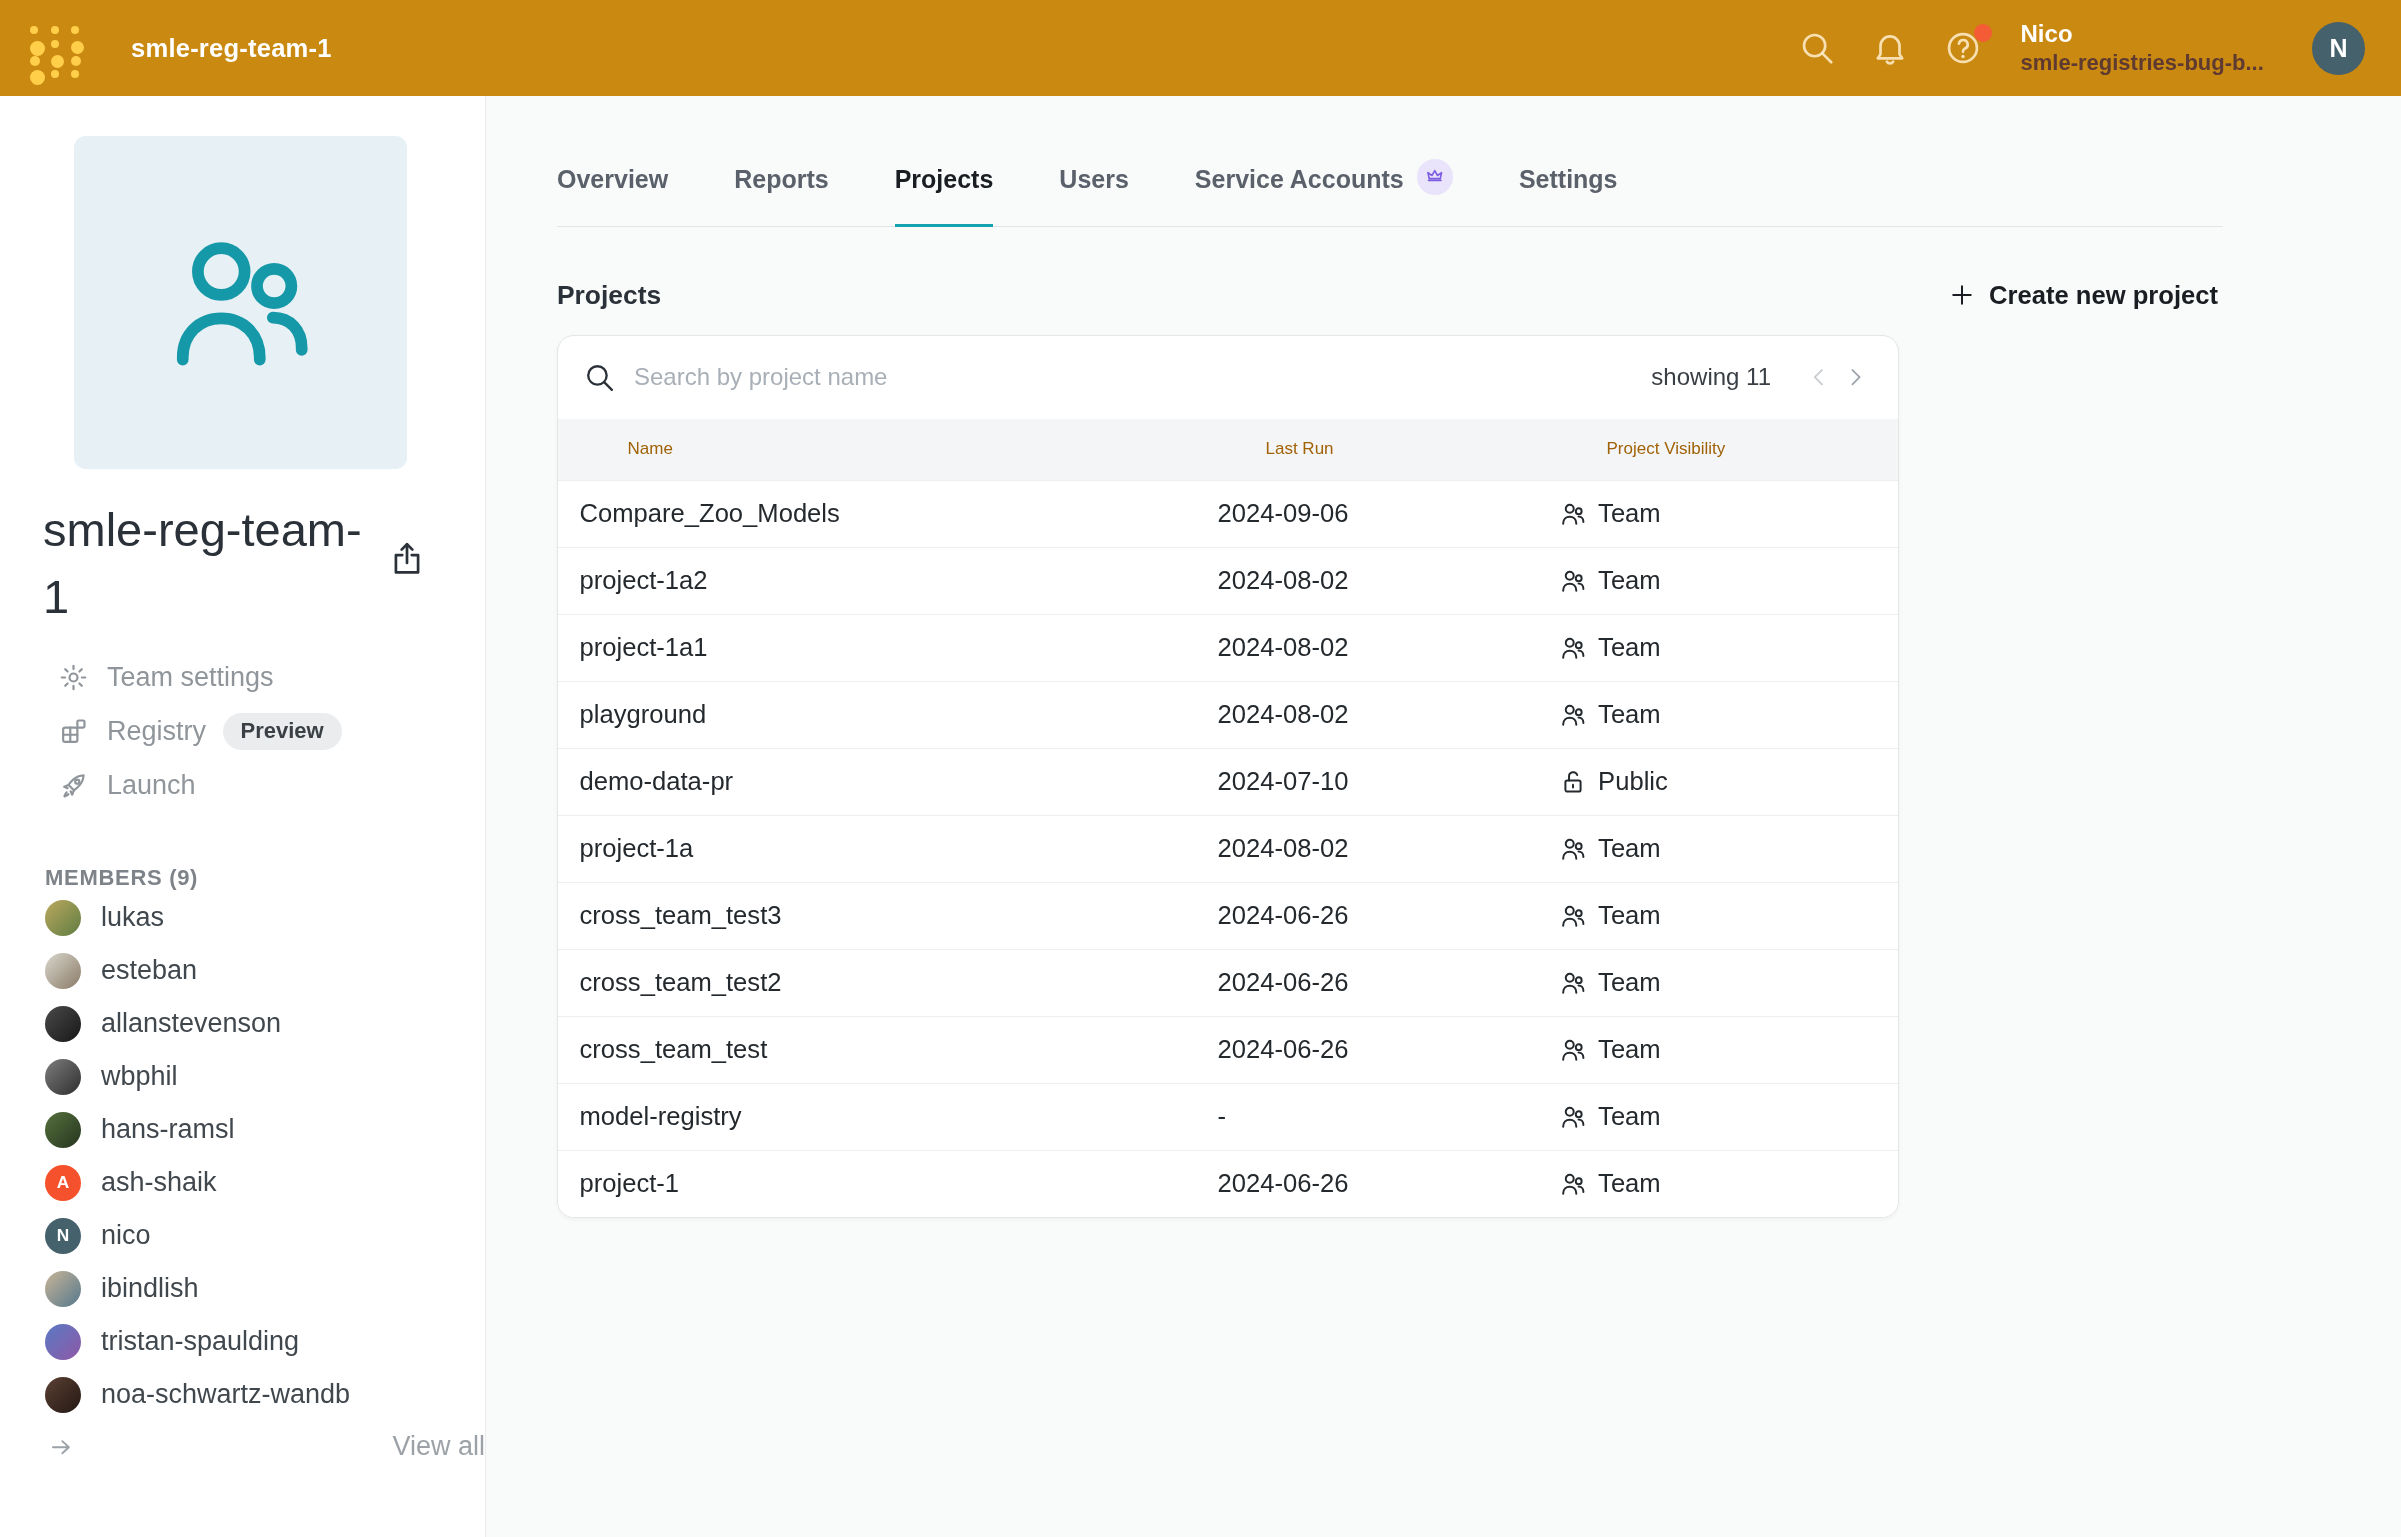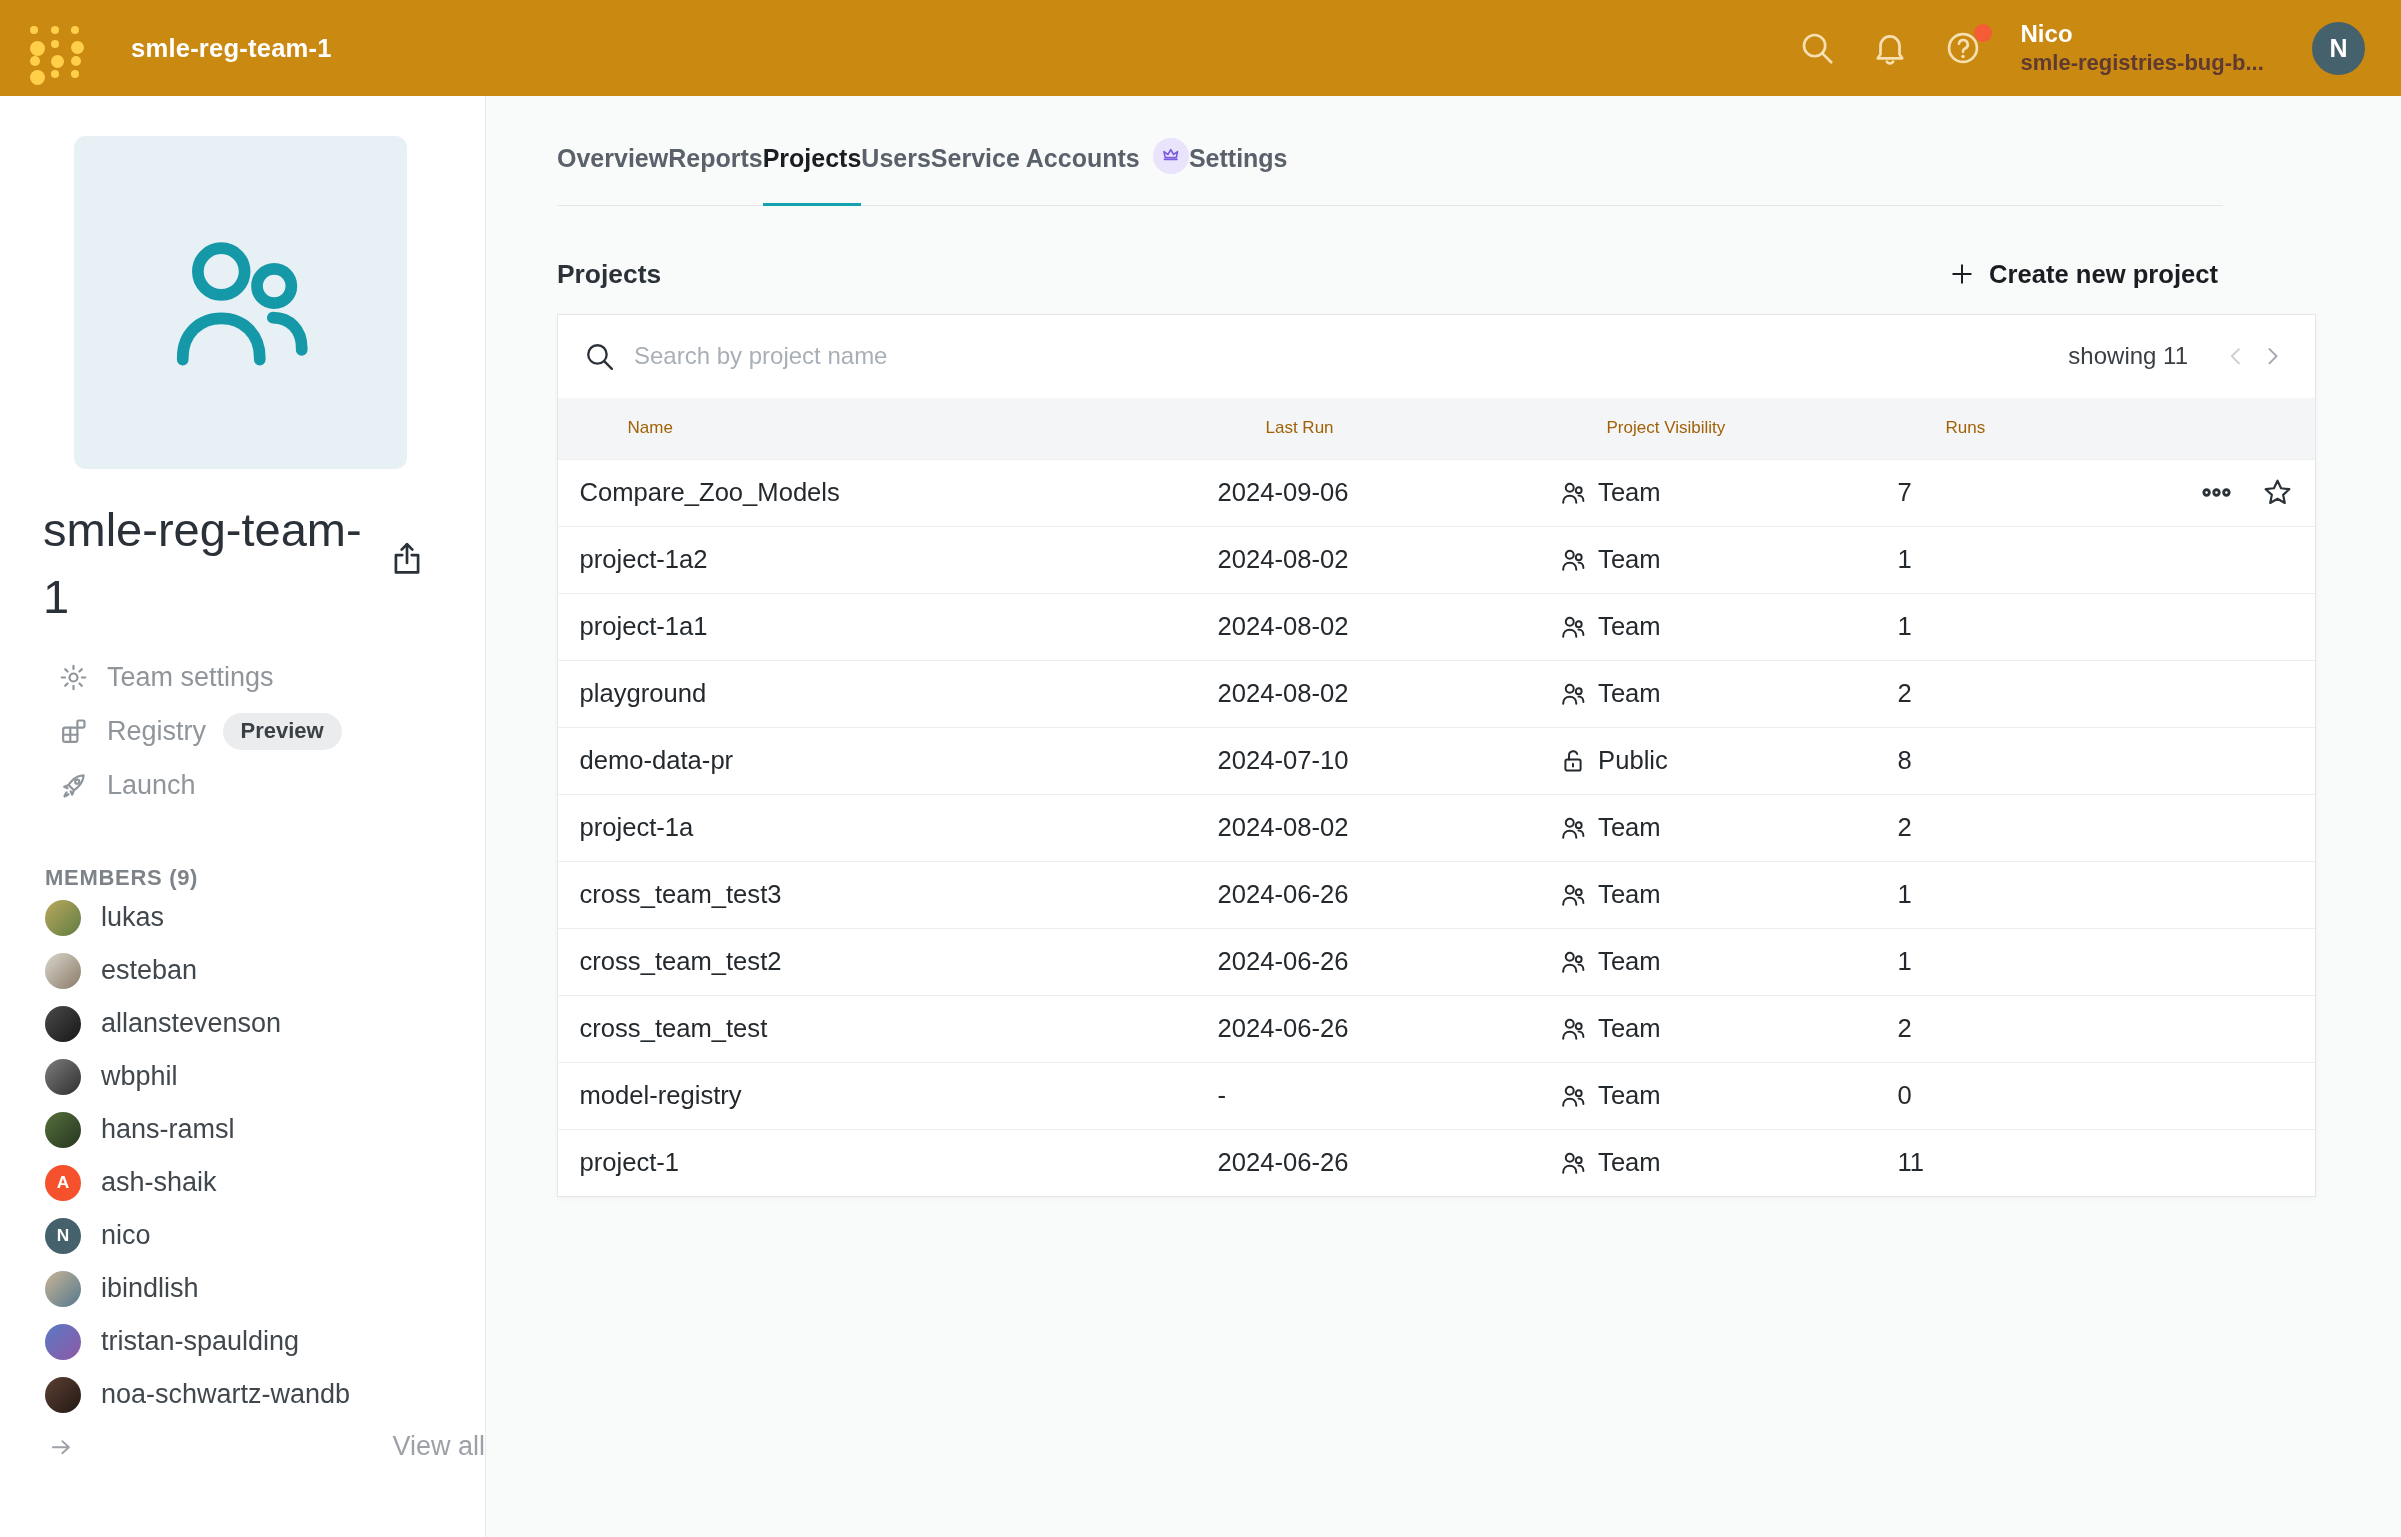--- a/index.html
+++ b/index.html
@@ -51,38 +51,38 @@
   .m-avatar { width:36px; height:36px; border-radius:50%; margin-right:20px; flex:none;
               display:flex; align-items:center; justify-content:center; color:#fff; font-size:17.3px; font-weight:700; }
   .m-name { font-size:27px; color:#40474D; }
   .viewall-row { display:flex; align-items:center; height:51px; padding-left:48px; color:#9BA1A6; cursor:pointer;justify-content:space-between; }
   .viewall-row .nicon { width:26.4px; height:26.4px; margin-right:20px; }
   .viewall-row .nicon svg { width:100%; height:100%; }
   .viewall-row span { font-size:27px; }
 
   
   .main { position:absolute; left:487px; top:96px; right:0; bottom:0; }
-  .tabs { display:flex; margin:48px 0 0 70px; width:1666px; border-bottom:1.7px solid #E3E5E8; }
+  .tabs { display:flex; gap:66px; margin:69px 0 0 70px; width:1666px; border-bottom:1.7px solid #E3E5E8; }
   .tab { padding-bottom:32px; font-size:25px; font-weight:600; color:#5A616B; cursor:pointer;
          display:flex; align-items:flex-start; margin-bottom:-1.7px; }
   .tab.active { color:#1A1D21; border-bottom:3.3px solid #15A2B0; padding-bottom:29px; }
   .tab-badge { width:36px; height:36px; border-radius:50%; background:#E9E3FB; color:#7C5CE0;
                display:flex; align-items:center; justify-content:center; margin:-5.8px 0 0 13.2px; }
   .tab-badge svg { width:21.5px; height:21.5px; }
 
   .section-head { display:flex; align-items:center; justify-content:space-between;
                   margin:46px 0 0 70px; width:1666px; }
   .section-title { font-size:26.4px; font-weight:700; color:#2B3138; }
   .create-btn { display:flex; align-items:center; gap:13.2px; color:#1A1D21; font-size:25.6px; font-weight:600;
                 cursor:pointer; padding:8.3px 5px; border-radius:6.6px; }
   .create-btn .nicon { width:28px; height:28px; }
   .create-btn .nicon svg { width:100%; height:100%; }
 
-  .card { margin:16.5px 0 0 70px; width:1759px; background:#fff; border:0.8px solid #E4E6E8;
-          border-radius:0; box-shadow:0 1.7px 5px rgba(0,0,0,.04); overflow:hidden; }
+  .card { margin:16.5px 0 0 70px; width:1342px; background:#fff; border:0.8px solid #E4E6E8;
+          border-radius:17px; box-shadow:0 1.7px 5px rgba(0,0,0,.04); overflow:hidden; }
   .search-row { display:flex; align-items:center; height:83px; padding:0 25px; }
   .search-left { display:flex; align-items:center; flex:1; }
   .search-left .nicon { width:33px; height:33px; color:#2B3138; margin-right:18px; }
   .search-left .nicon svg { width:100%; height:100%; }
   .search-input { border:none; outline:none; flex:1; font-size:24px; color:#2B3138;
                   font-family:"Liberation Sans", sans-serif; background:transparent; }
   .search-input::placeholder { color:#A9AFB7; }
   .showing { font-size:24px; color:#3A3F45; margin-right:30px; }
   .pager-btn { width:36px; height:36px; cursor:pointer; display:flex; align-items:center; justify-content:center; }
   .pager-btn svg { width:26.4px; height:26.4px; }

